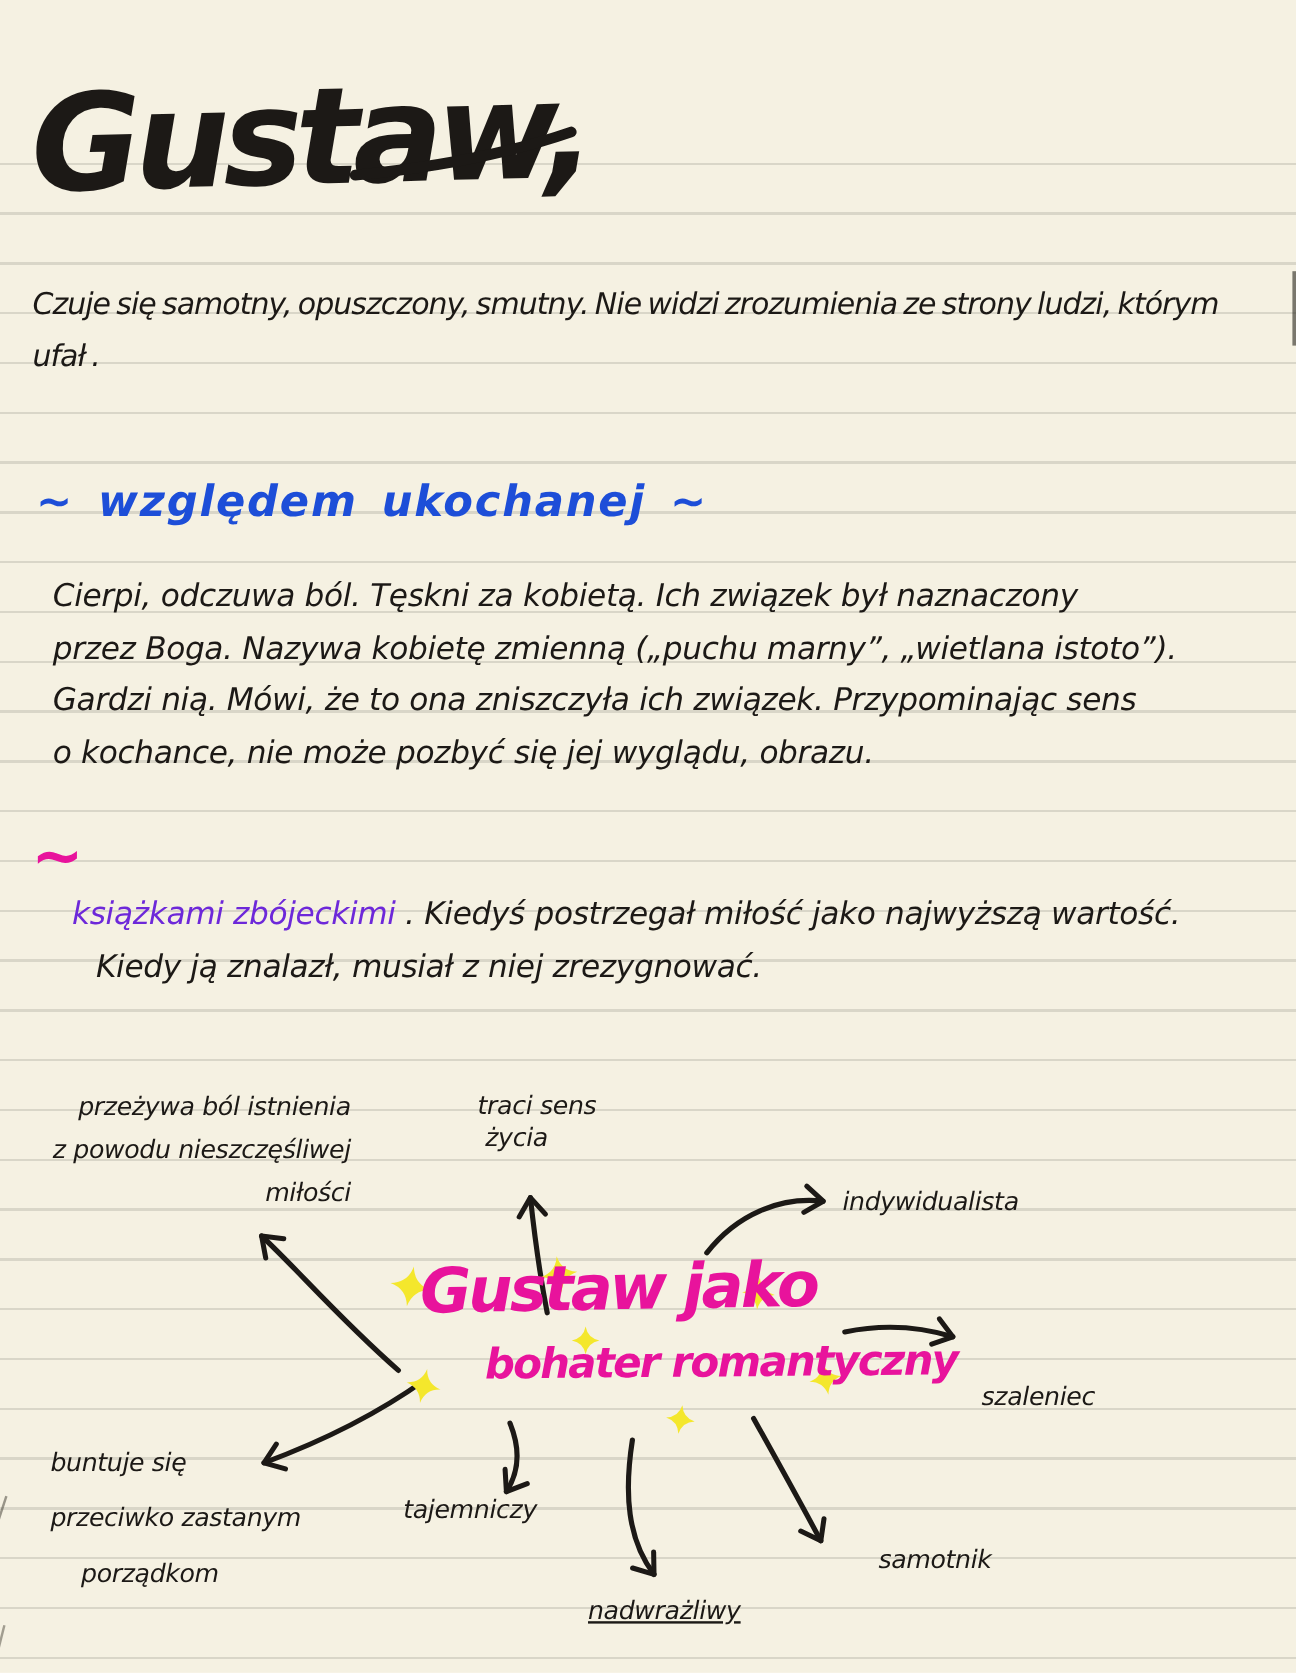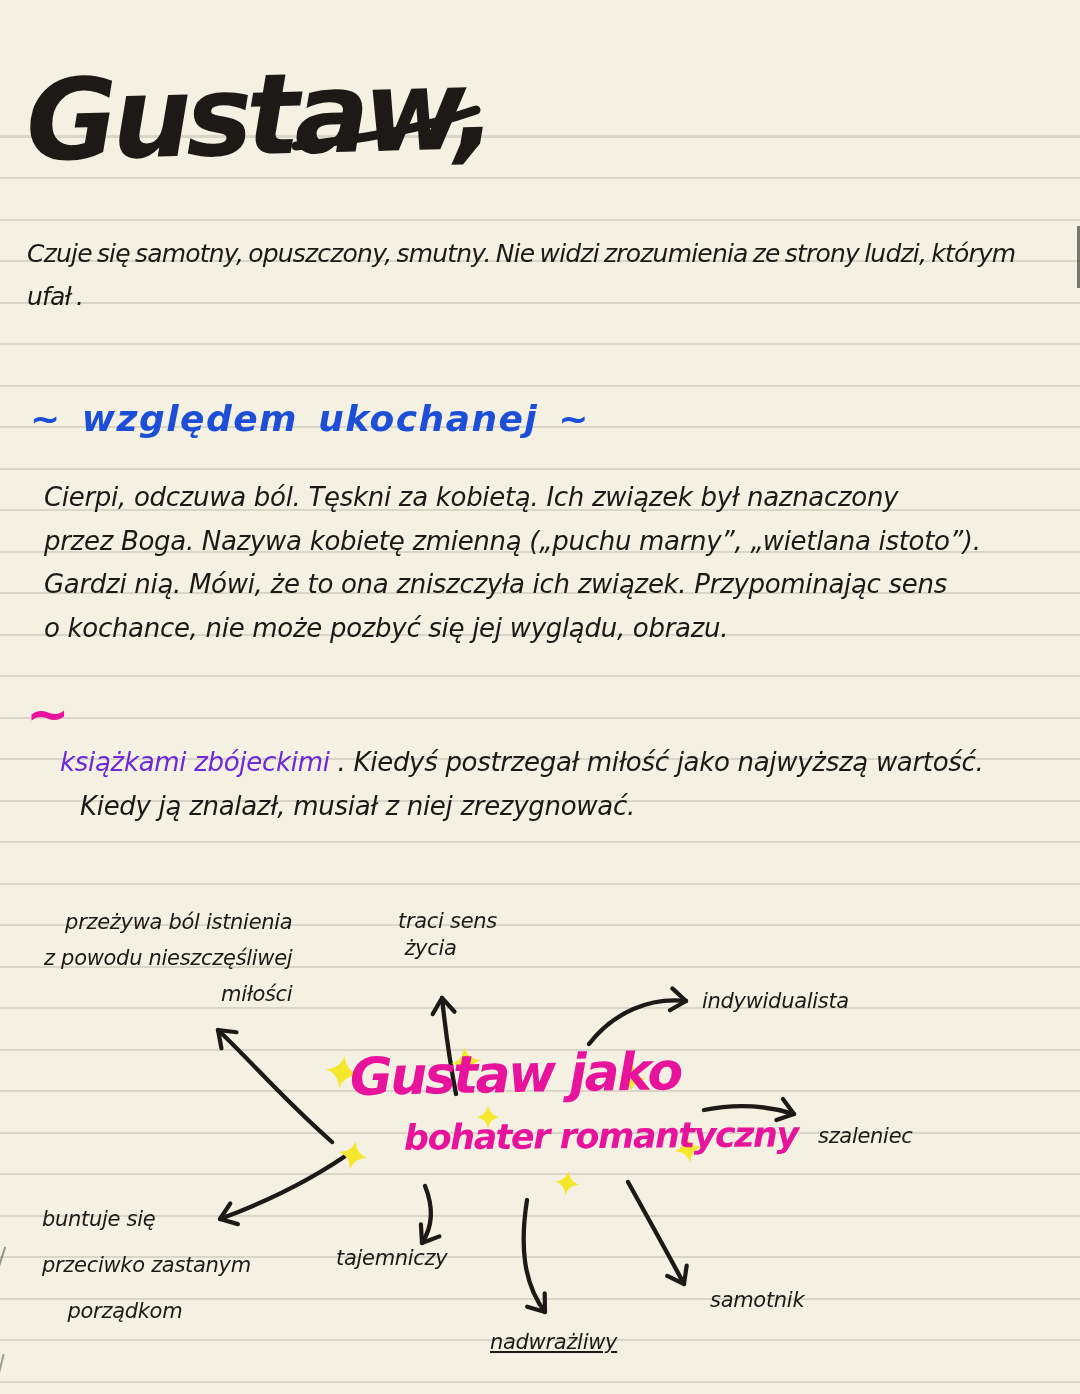--- a/index.html
+++ b/index.html
@@ -26,25 +26,25 @@
   
   .lektury{left:46px;top:740px;font-size:26px;letter-spacing:-0.3px;line-height:44px;}
   .lektury .l2{padding-left:14px;}
   .lektury .l3{padding-left:34px;}
   .hl{color:#6d28d9;}
   
   .node{position:absolute;color:#1C1916;font-style:italic;font-size:21px;letter-spacing:-0.3px;line-height:36px;white-space:pre-line;}
   .n-traci{left:398px;top:908px;line-height:27px;}
   .n-przezywa{left:44px;top:904px;text-align:right;}
   .n-indywidualista{left:702px;top:968px;margin-top:15px;}
-  .n-szaleniec{left:818px;top:1118px;}
+  .n-szaleniec{left:818px;top:1146px;}
   .n-buntuje{left:42px;top:1196px;line-height:46px;}
   .n-tajemniczy{left:336px;top:1240px;}
   .n-nadwrazliwy{left:490px;top:1324px;text-decoration:underline;}
-  .n-samotnik{left:710px;top:1282px;}
+  .n-samotnik{left:732px;top:1282px;}
   .center1{left:350px;top:1044px;font-size:52px;letter-spacing:-2.5px;color:#E8139C;font-weight:600;transform:rotate(-1deg);}
   .center2{left:404px;top:1116px;font-size:35px;letter-spacing:-1.5px;color:#E8139C;font-weight:600;transform:rotate(-0.5deg);}
   
   .overlay{position:absolute;left:0;top:0;pointer-events:none;}
   
   .edge-right{position:absolute;left:1077px;top:226px;width:3px;height:62px;background:rgba(40,38,32,.6);}
   .edge-bl1{position:absolute;left:0px;top:1246px;width:2px;height:28px;background:rgba(60,55,45,.5);transform:rotate(18deg);}
   .edge-bl2{position:absolute;left:0px;top:1354px;width:2px;height:22px;background:rgba(60,55,45,.45);transform:rotate(14deg);}
 </style>
 </head>

